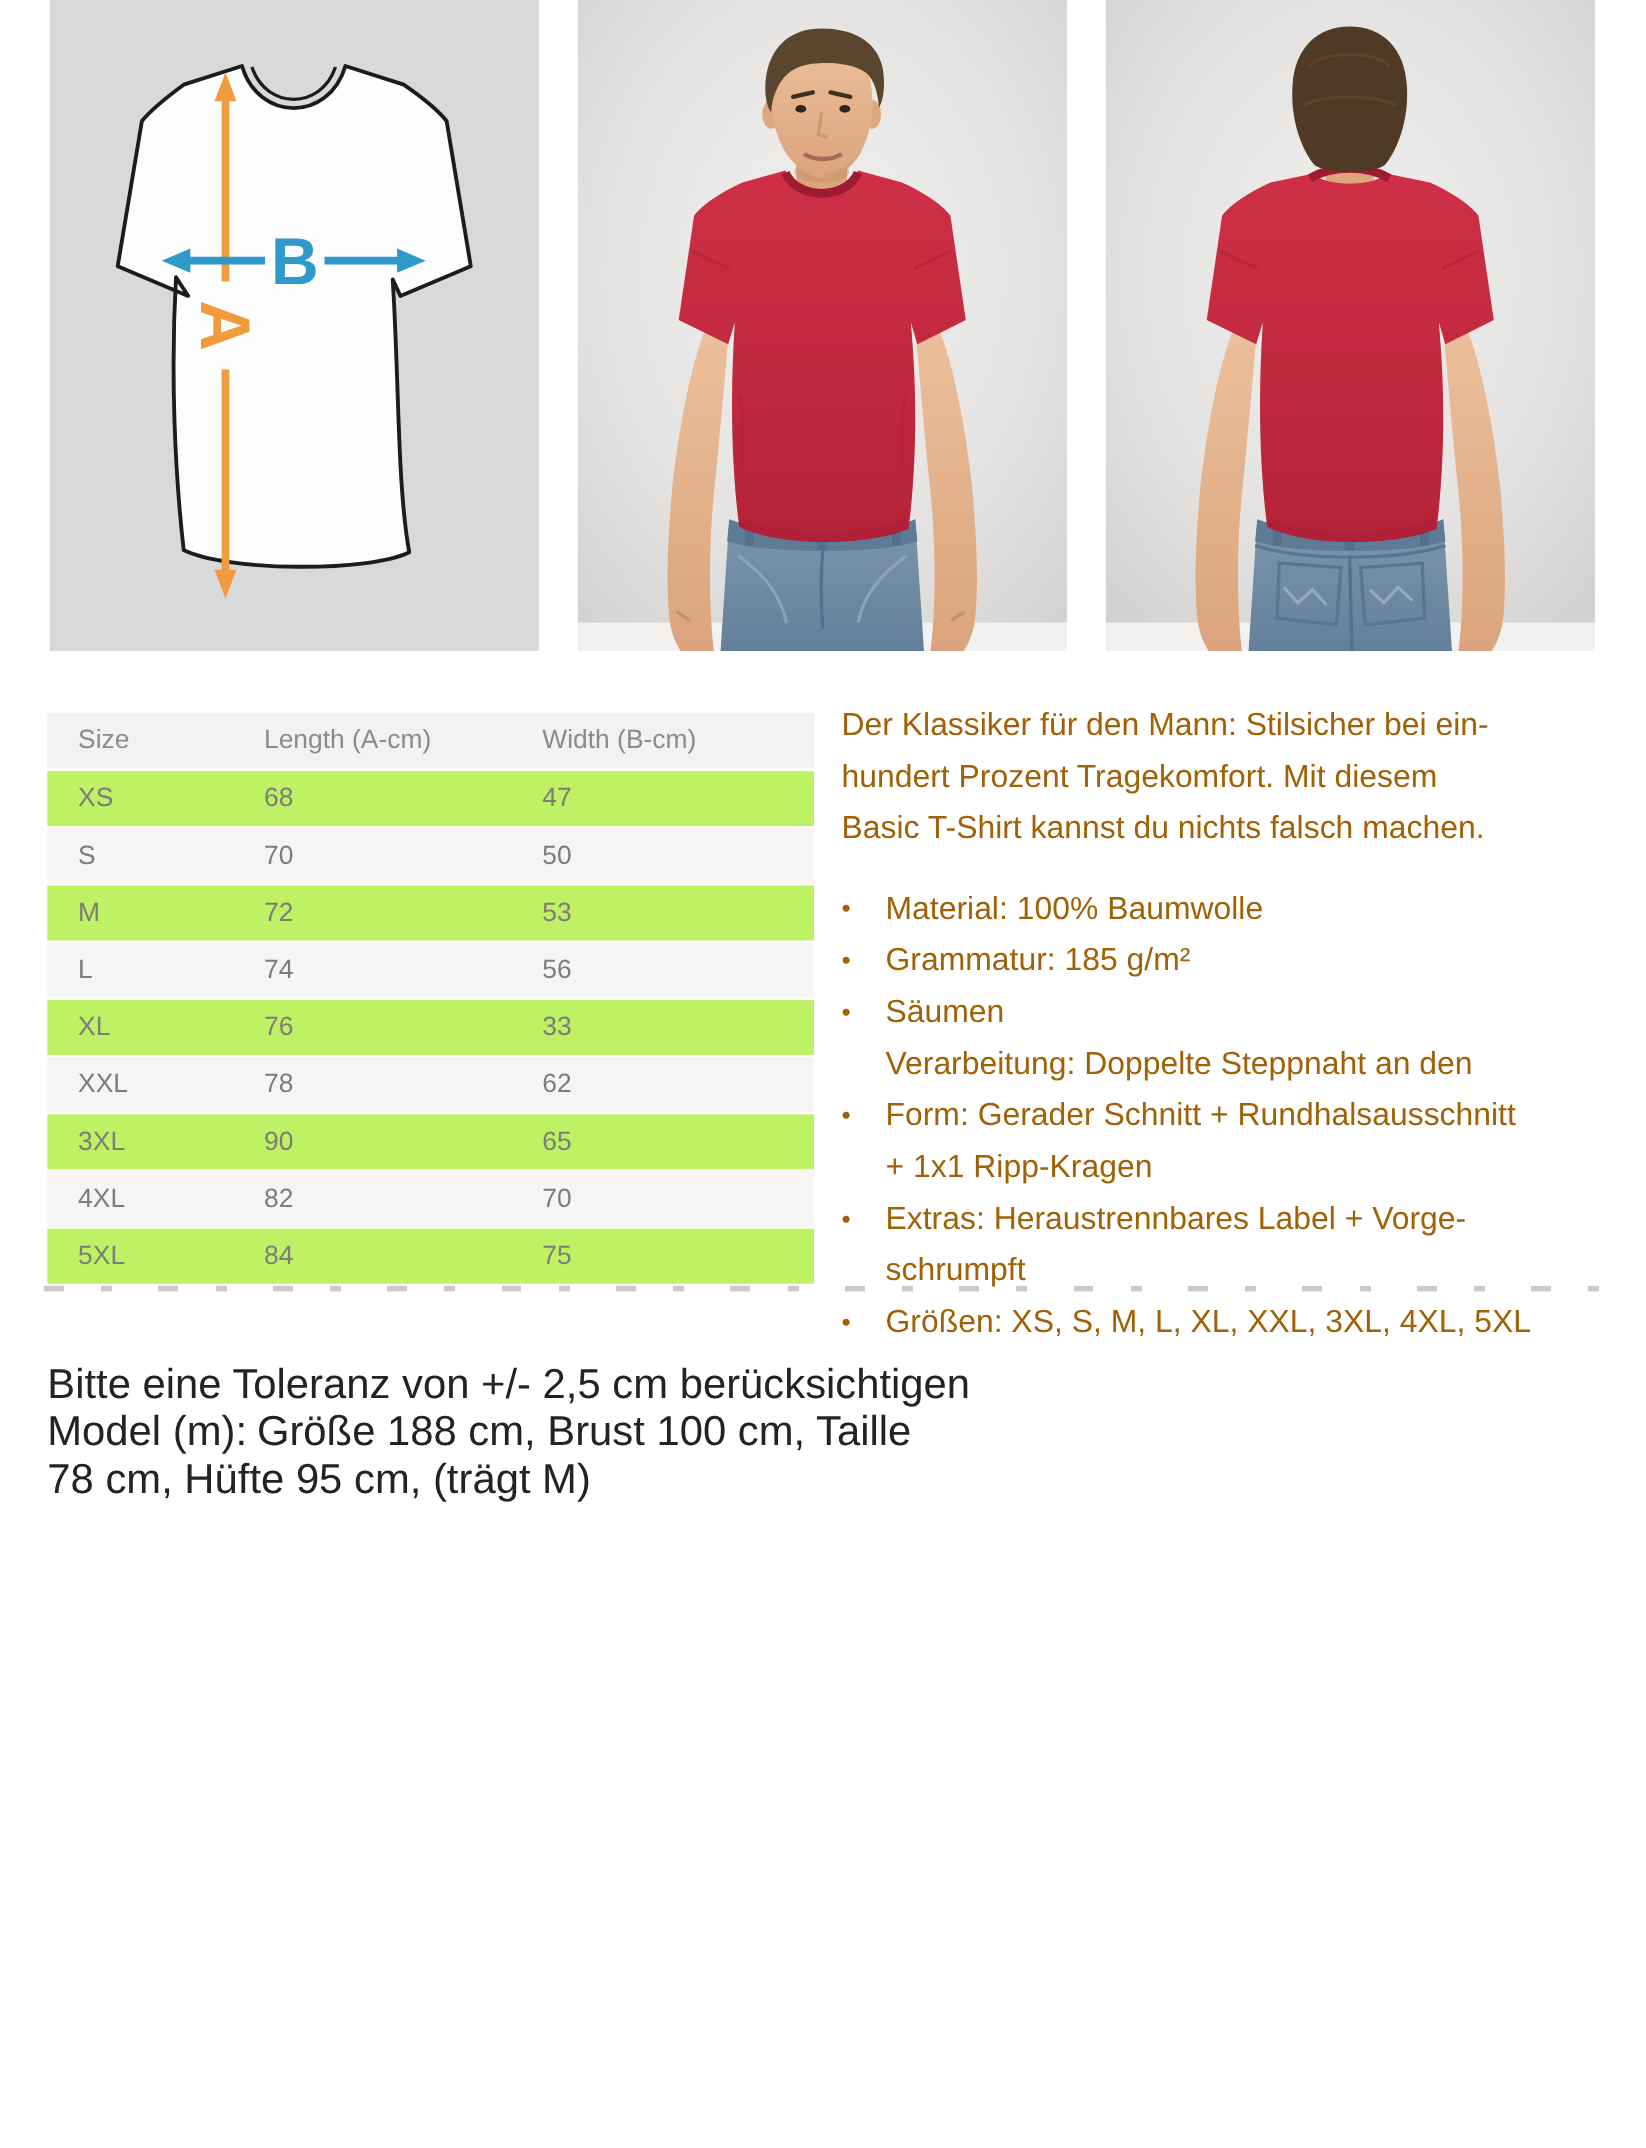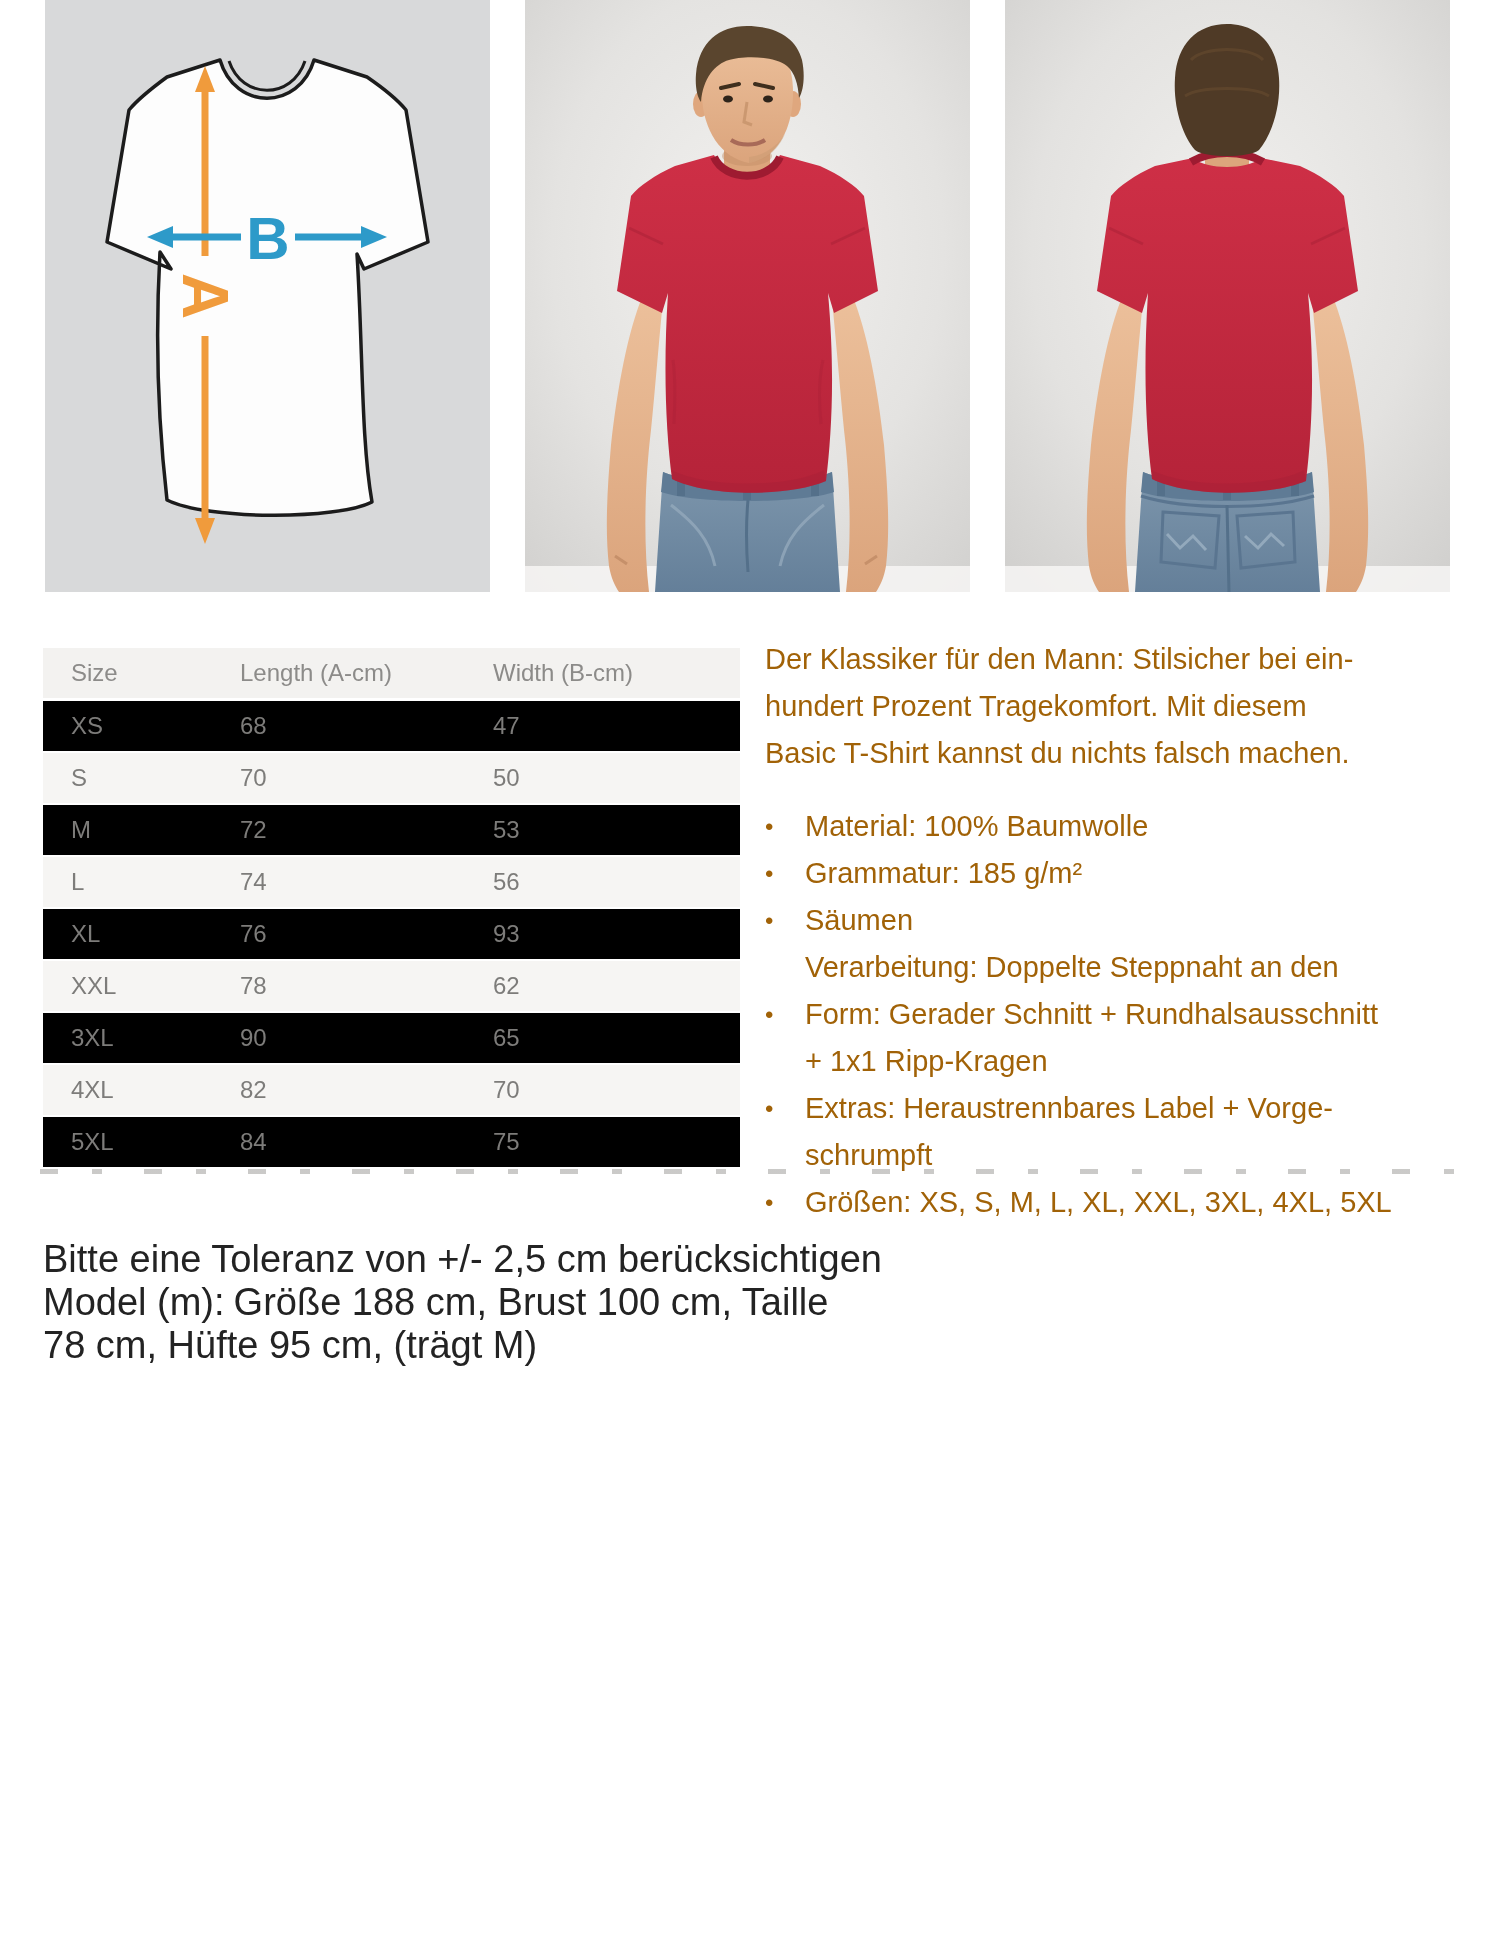--- a/index.html
+++ b/index.html
@@ -12,21 +12,21 @@
   .img-box svg{display:block;}
 
   
   .size-table{position:absolute;left:43px;top:648px;width:697px;font-size:24px;}
   .t-head{height:50px;background:#f3f2f0;color:#8c8b89;display:grid;
           grid-template-columns:197px 253px 1fr;align-items:center;margin-bottom:3px;}
   .t-head .c0{padding-left:28px;}
   .t-row{height:50px;margin-bottom:2px;display:grid;
          grid-template-columns:197px 253px 1fr;align-items:center;color:#7d7c7a;}
   .t-row .c0{padding-left:28px;}
-  .t-row.odd{background:#000000;}
+  .t-row.odd{background:#bef264;}
   .t-row.even{background:#f6f5f3;}
 
   
   .clipped-fragment{position:absolute;left:40px;top:1169px;width:1440px;height:5px;
       opacity:.75;
       background:
         repeating-linear-gradient(90deg,#b9b8b6 0 18px,transparent 18px 52px,
                                   #b9b8b6 52px 62px,transparent 62px 104px);}
 
   
@@ -234,21 +234,21 @@
         <div class="c2">53</div>
       </div>
       <div class="t-row even">
         <div class="c0">L</div>
         <div class="c1">74</div>
         <div class="c2">56</div>
       </div>
       <div class="t-row odd">
         <div class="c0">XL</div>
         <div class="c1">76</div>
-        <div class="c2">93</div>
+        <div class="c2">33</div>
       </div>
       <div class="t-row even">
         <div class="c0">XXL</div>
         <div class="c1">78</div>
         <div class="c2">62</div>
       </div>
       <div class="t-row odd">
         <div class="c0">3XL</div>
         <div class="c1">90</div>
         <div class="c2">65</div>

